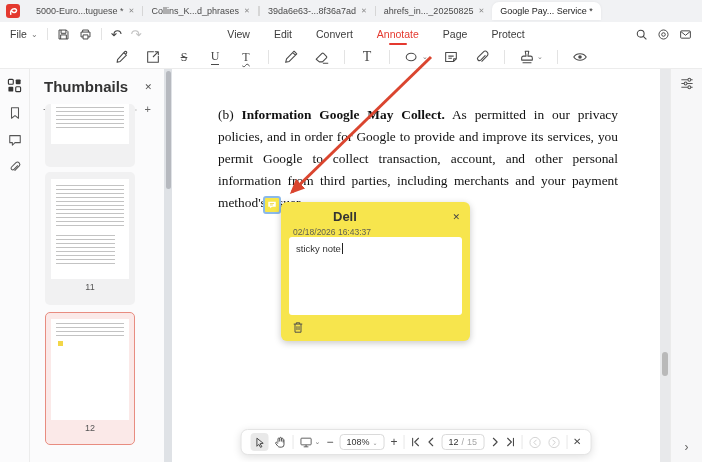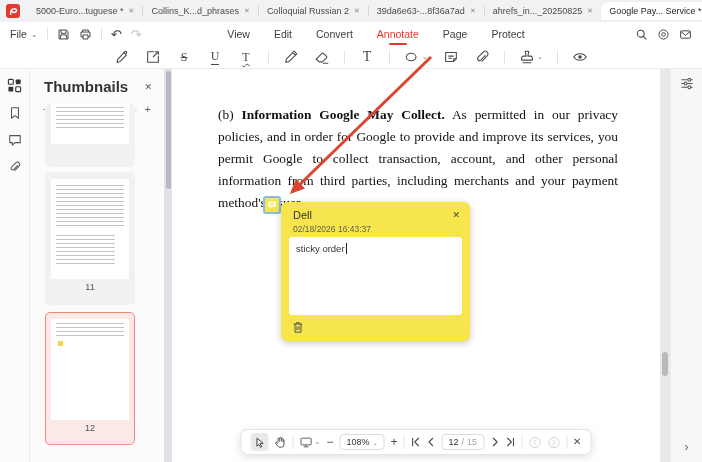--- a/index.html
+++ b/index.html
@@ -71,21 +71,21 @@
   .pscroll .pthumb { position:absolute; left:1.5px; top:2px; height:118px; width:5px; border-radius:3px; background:#b6b9bf; }
   
   .main { position:absolute; left:172px; top:69px; right:42px; bottom:0; background:#fff; }
   .para { position:absolute; left:46px; top:35px; width:400px; text-align:justify;
     font-family:"Liberation Serif","DejaVu Serif",serif; font-size:13.4px; line-height:22px; color:#111; }
   .note-anchor { position:absolute; left:91px; top:127px; width:18px; height:18px; background:#f7e64a;
     border:2px solid #8ab9ea; border-radius:3px; display:flex; align-items:center; justify-content:center; }
   .note { position:absolute; left:109px; top:133px; width:189px; height:139px; background:#f7e54d;
     border-radius:6px; box-shadow:0 2px 7px rgba(0,0,0,.22); z-index:20; }
   .note-head { display:flex; align-items:center; justify-content:space-between; padding:7px 10px 0 12px; }
-  .note-author { font-size:11px; font-weight:normal; color:#333; }
+  .note-author { font-size:13px; font-weight:bold; color:#333;margin-left:40px; }
   .note-x { font-size:9px; color:#444; }
   .note-date { font-size:8.5px; color:#5f5f52; padding:3px 0 0 12px; }
   .note-text { position:absolute; left:8px; right:8px; top:35px; height:78px; background:#fff;
     border-radius:3px; padding:6px 7px; font-size:9.5px; color:#333; }
   .cursor { display:inline-block; width:1px; height:11px; background:#222; vertical-align:text-bottom; margin-left:1px; }
   .note-del { position:absolute; left:11px; bottom:7px; }
   
   .mscroll { position:absolute; right:32px; top:69px; bottom:0; width:10px; background:#e8e9eb; z-index:3; }
   .mscroll .mthumb { position:absolute; left:2px; top:283px; height:24px; width:6px; border-radius:3px; background:#b9b9b9; }
   .rail-r { position:absolute; right:0; top:69px; bottom:0; width:32px; background:#f7f7f8;
@@ -122,24 +122,20 @@
       <div class="tab">
         <span>5000-Euro...tuguese *</span>
         <span class="x">✕</span>
       </div>
       <div class="tabsep"></div>
       <div class="tab">
         <span>Collins_K...d_phrases</span>
         <span class="x">✕</span>
       </div>
       <div class="tabsep"></div>
-      <div class="tab">
-        <span>Colloquial Russian 2</span>
-        <span class="x">✕</span>
-      </div>
       <div class="tabsep"></div>
       <div class="tab">
         <span>39da6e63-...8f36a7ad</span>
         <span class="x">✕</span>
       </div>
       <div class="tabsep"></div>
       <div class="tab">
         <span>ahrefs_in..._20250825</span>
         <span class="x">✕</span>
       </div>
@@ -358,21 +354,21 @@
         </svg>
     </div>
 
     <div class="note">
       <div class="note-head">
         <span class="note-author">Dell</span>
         <span class="note-x">✕</span>
       </div>
       <div class="note-date">02/18/2026 16:43:37</div>
       <div class="note-text">
-        <span>sticky order</span><span class="cursor"></span>
+        <span>sticky note</span><span class="cursor"></span>
       </div>
       <span class="note-del">
         <svg width="12" height="13" viewBox="0 0 14 15">
             <path d="M2,3.5 h10 M5,3.5 V2 h4 v1.5 M3.5,3.5 V13 h7 V3.5 M5.8,6 v4.5 M8.2,6 v4.5" fill="none" stroke="#4a4a4a" stroke-width="1.1" stroke-linejoin="round"></path>
           </svg>
       </span>
     </div>
 
     <div class="pill">
       <span class="pbtn active">

